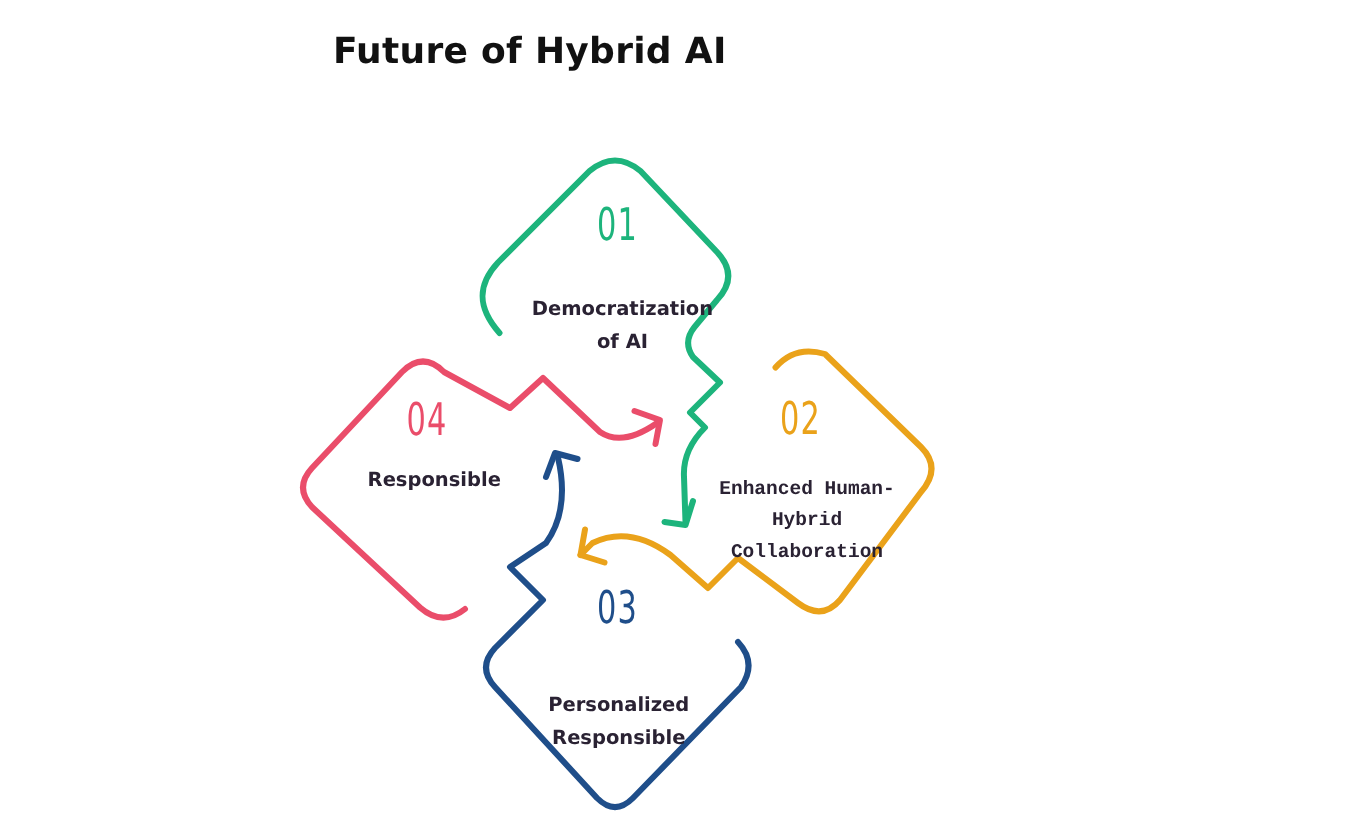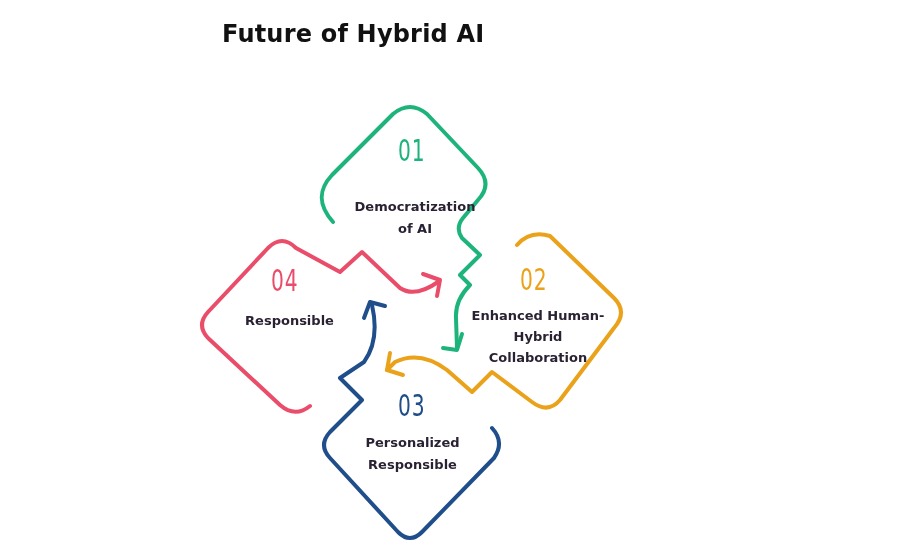--- a/index.html
+++ b/index.html
@@ -31,28 +31,28 @@
   </g>
 </svg>
 
 <div class="num" style="left:398px; top:133px; color:#1db47c;">01</div>
 <div class="label" style="left:330px; top:196px; width:170px;">
   <div>Democratization</div>
   <div>of AI</div>
 </div>
 
 <div class="num" style="left:520px; top:262px; color:#eaa21a;">02</div>
-<div class="label" style="left:463px; top:305px; width:150px; line-height:21px;">
+<div class="label" style="left:463px; top:315px; width:150px; line-height:21px;font-family:Liberation Mono, monospace;">
   <div>Enhanced Human-</div>
   <div>Hybrid</div>
   <div>Collaboration</div>
 </div>
 
 <div class="num" style="left:398px; top:388px; color:#1f4e8a;">03</div>
-<div class="label" style="left:345px; top:432px; width:135px;">
+<div class="label" style="left:345px; top:460px; width:135px;">
   <div>Personalized</div>
   <div>Responsible</div>
 </div>
 
 <div class="num" style="left:271px; top:263px; color:#ea4d6a;">04</div>
 <div class="label" style="left:222px; top:310px; width:135px;">
   <div>Responsible</div>
 </div>
 
 </body></html>

